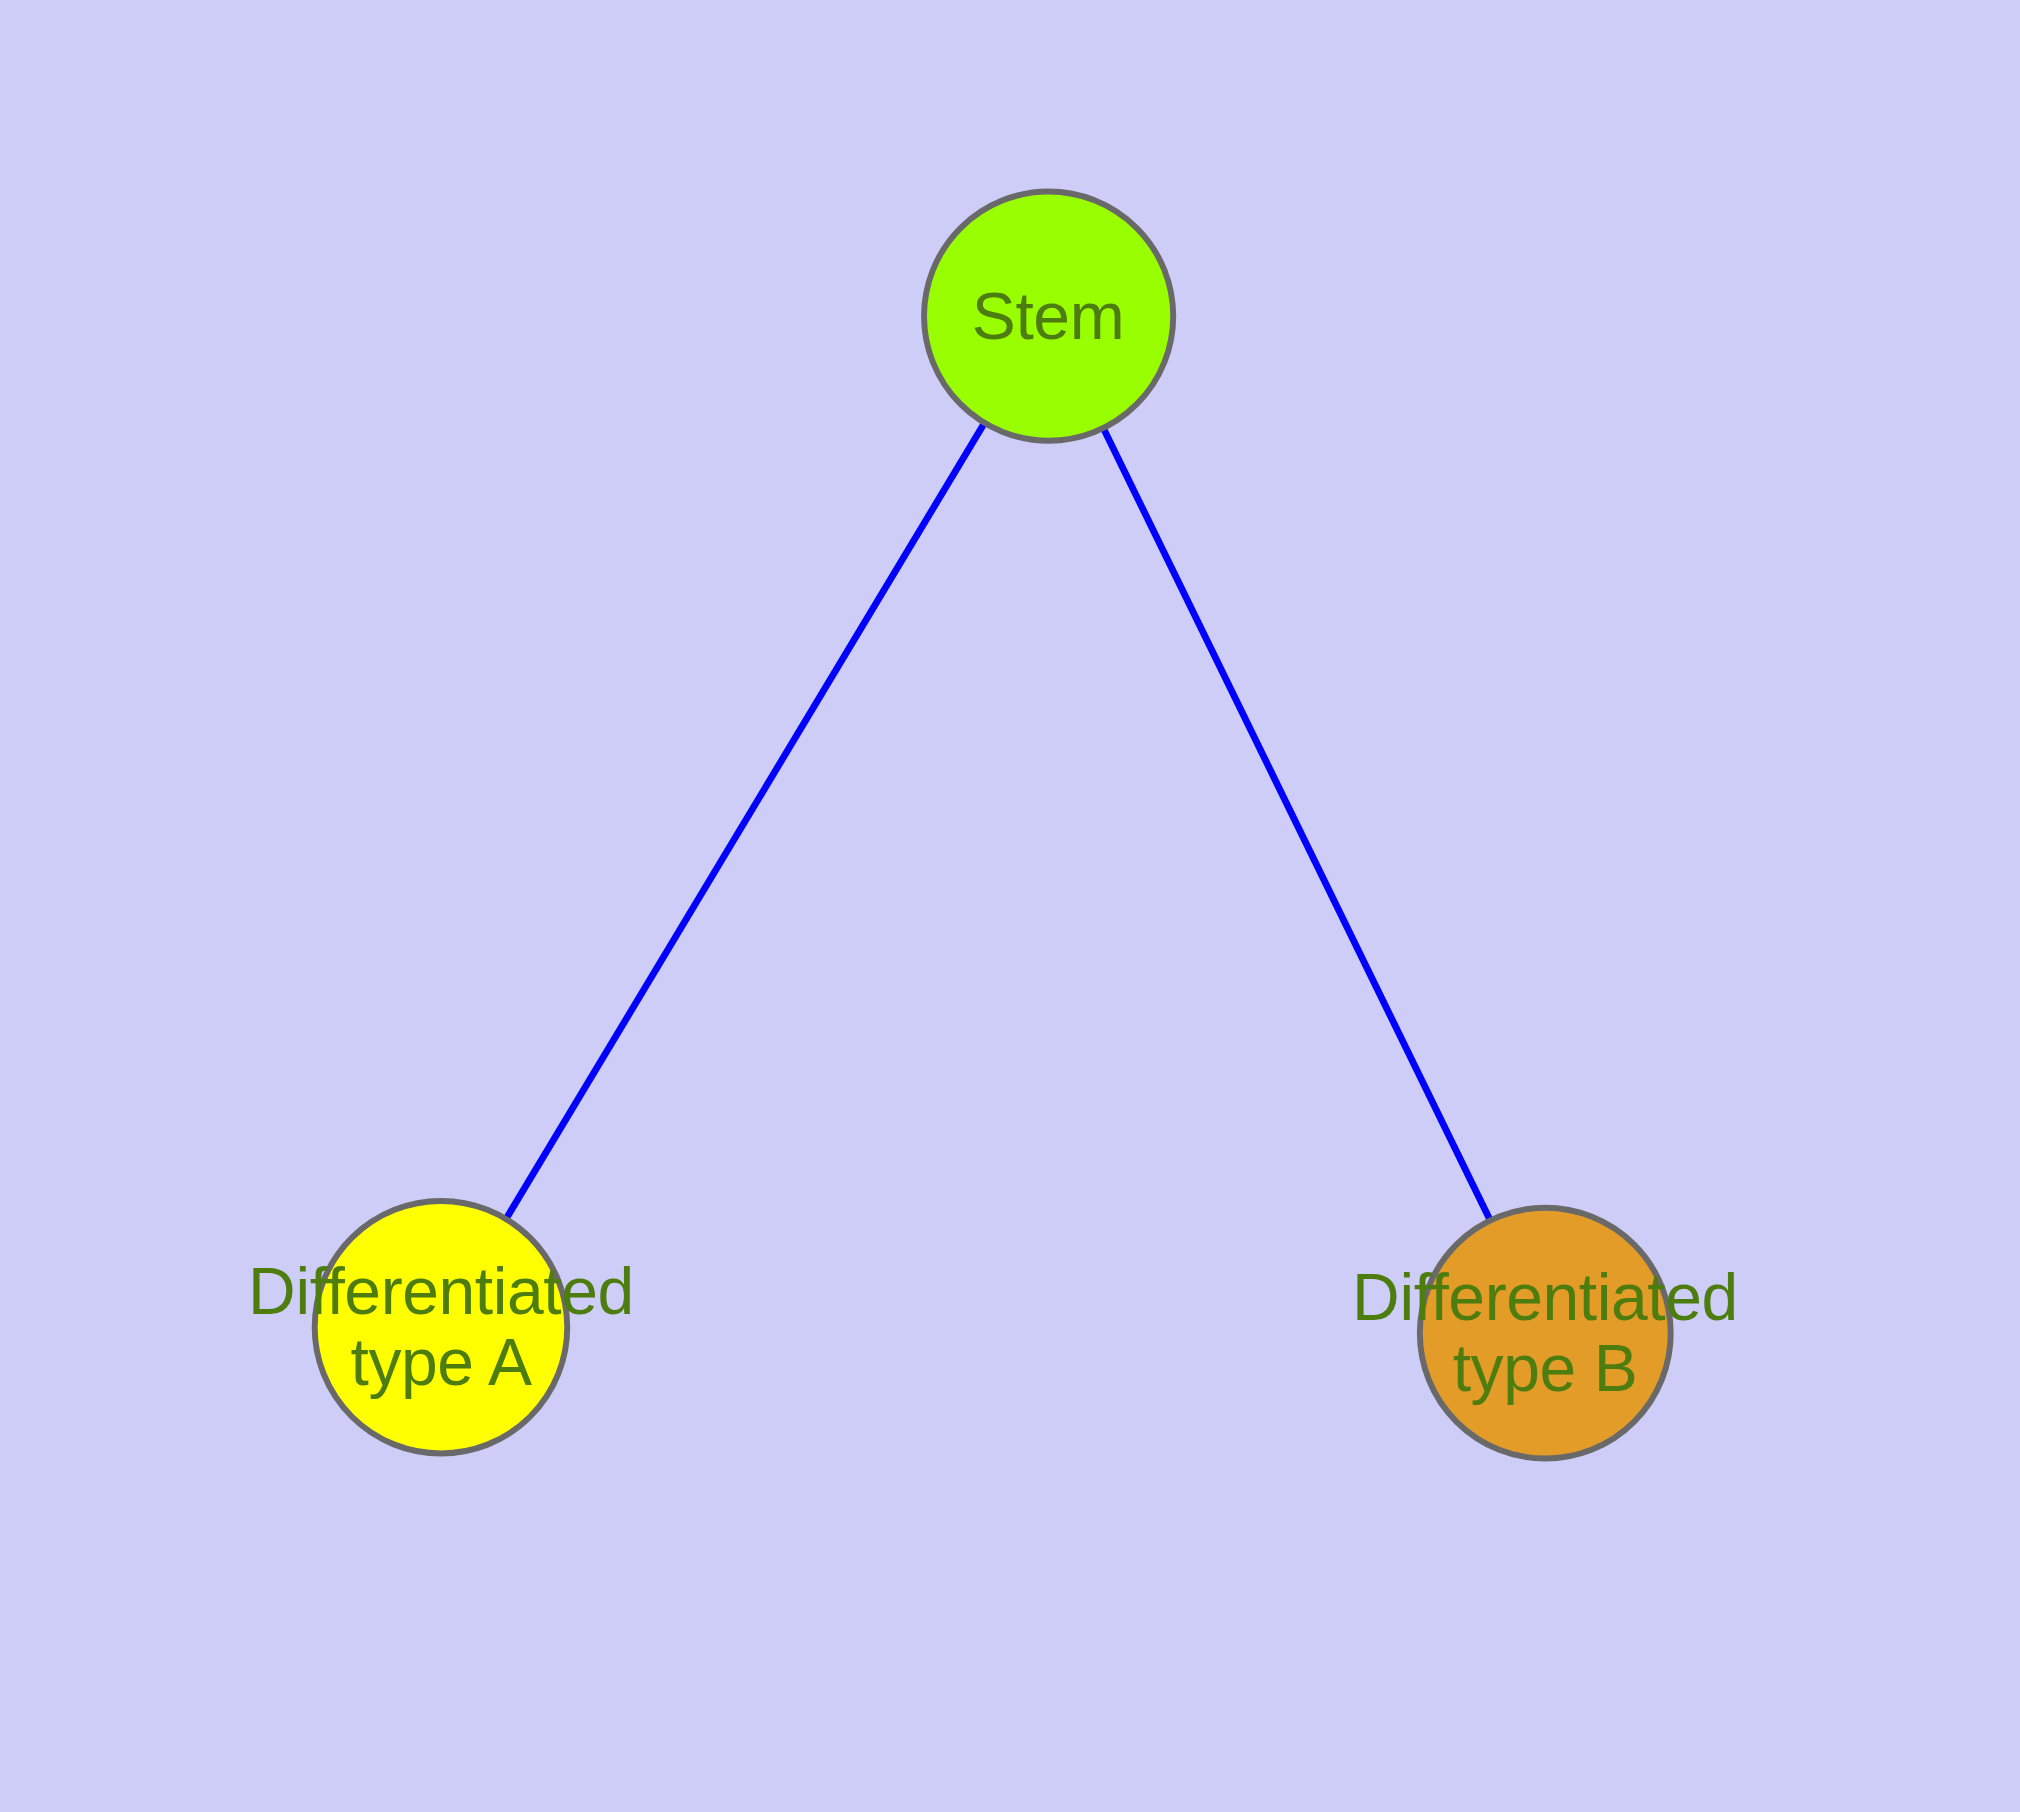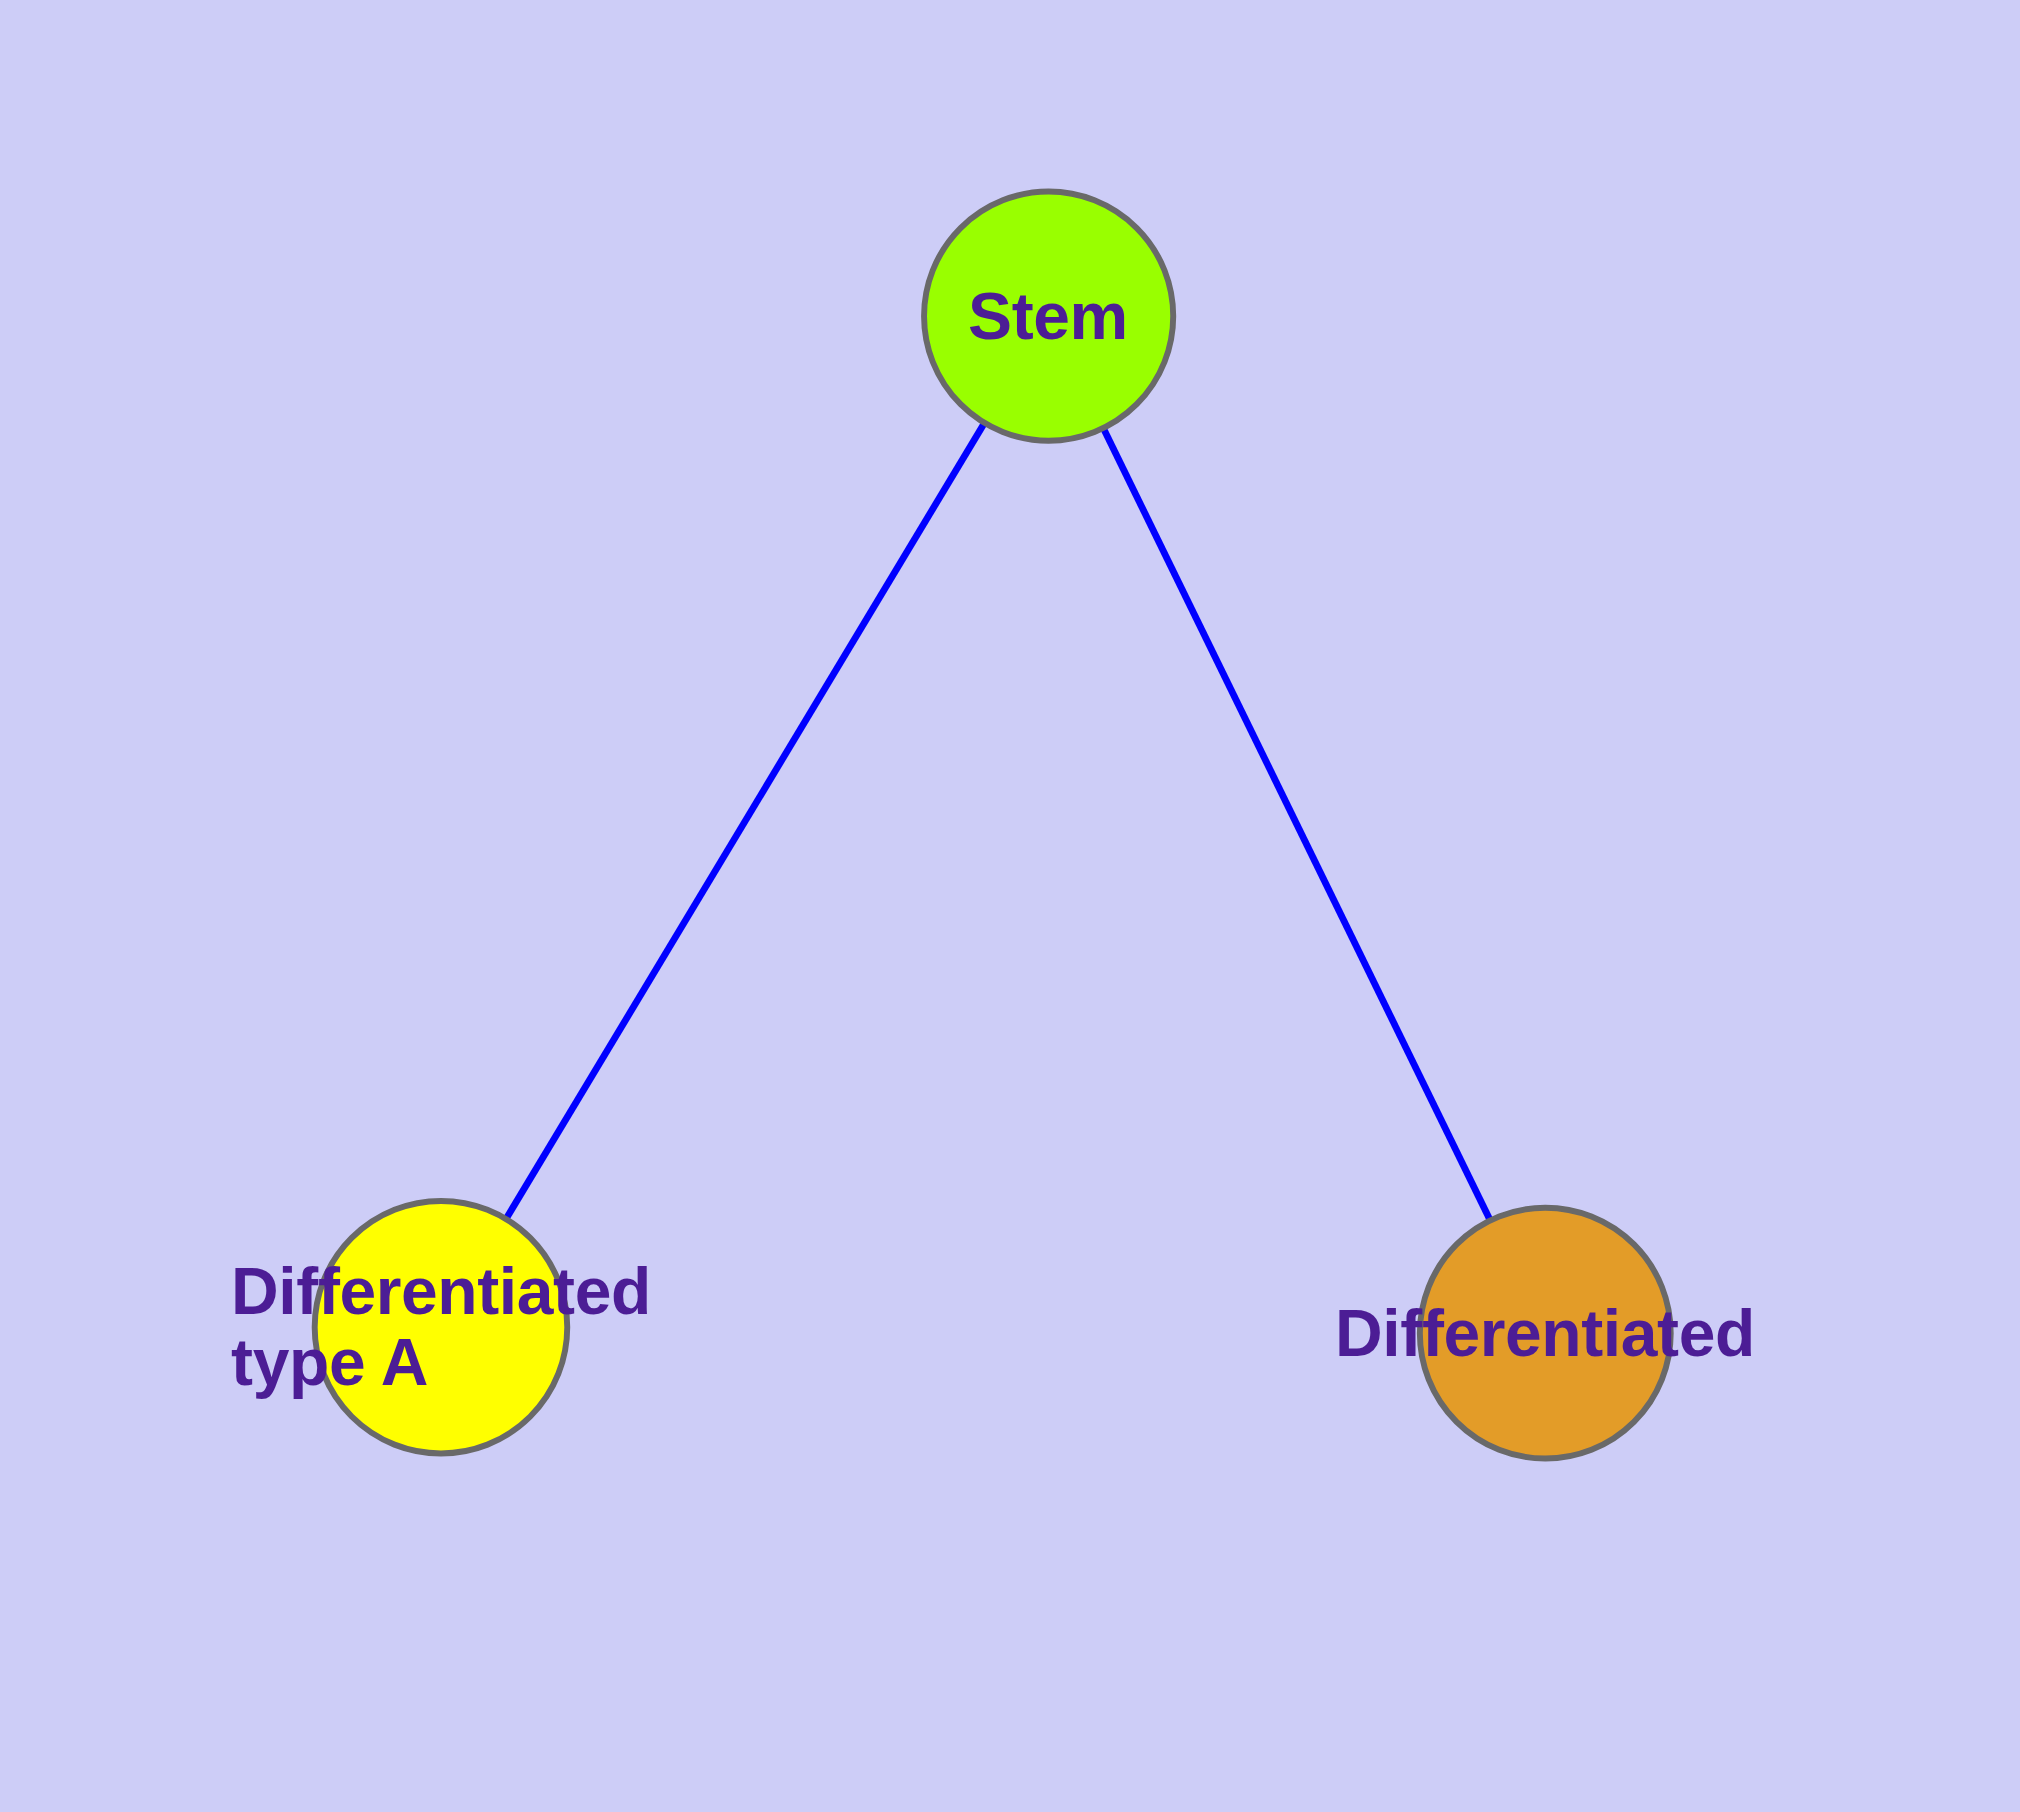--- a/index.html
+++ b/index.html
@@ -26,24 +26,25 @@
     position: absolute;
     left: 0;
     top: 0;
     width: 2021px;
     height: 1812px;
   }
   .node-label {
     position: absolute;
     transform: translate(-50%, -50%);
     white-space: pre;
-    font-weight: bold;
+    text-align: center;
+    font-weight: normal;
     font-size: 66px;
     line-height: 1.07;
-    color: #4c1d95;
+    color: #4d7c0f;
     letter-spacing: -0.4px;
     pointer-events: none;
   }
   .label-stem    { left: 1048px; top: 316px; }
   .label-type-a  { left: 441px;  top: 1327px; }
   .label-type-b  { left: 1545px; top: 1333px; }
 </style>
 </head>
 <body>
 
@@ -62,16 +63,16 @@
       <circle cx="1237" cy="373" r="147" fill="#99ff00" stroke="#696969" stroke-width="7"></circle>
       <circle cx="520" cy="1566" r="149" fill="#ffff00" stroke="#696969" stroke-width="7"></circle>
       <circle cx="1823" cy="1573" r="148" fill="#e39c28" stroke="#696969" stroke-width="7"></circle>
     </g>
   </svg>
 
   <div class="node-label label-stem">Stem</div>
 
   <div class="node-label label-type-a"><span>Differentiated</span><br><span>type A</span></div>
 
-  <div class="node-label label-type-b"><span>Differentiated</span><br></div>
+  <div class="node-label label-type-b"><span>Differentiated</span><br><span>type B</span></div>
 
 </div>
 
 
 </body></html>

